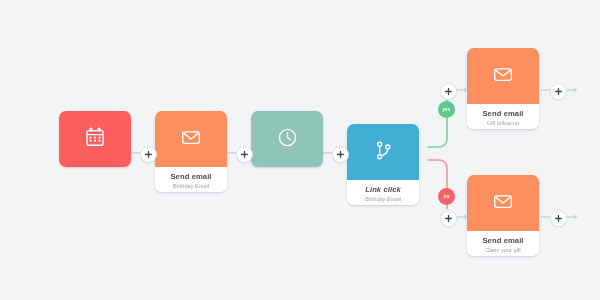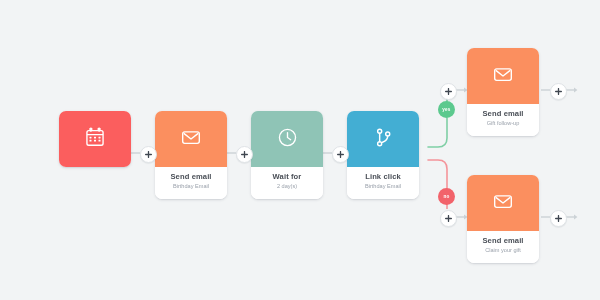--- a/index.html
+++ b/index.html
@@ -19,21 +19,21 @@
     background:#ffffff;
     box-shadow:0 1px 3px rgba(30,40,60,.13), 0 1px 1px rgba(30,40,60,.05);
     overflow:hidden;
   }
   .node-head{
     height:56px;
     display:flex;align-items:center;justify-content:center;
   }
   .node-body{
     background:#fff;
-    padding:6px 3px 10px;
+    padding:6px 3px 3px;
     text-align:center;
   }
   .node-title{
     font-size:7.6px;font-weight:bold;color:#4a4f57;
     letter-spacing:.1px;line-height:1.1;
     white-space:nowrap;
   }
   .node-sub{
     font-size:5.6px;color:#9aa1ab;margin-top:2px;line-height:1.1;
     white-space:nowrap;
@@ -138,27 +138,23 @@
 
   <div class="node" style="left:251px;top:111px;">
     <div class="node-head" style="background:#8fc4b6;">
       <span>
         <svg width="23" height="23" viewBox="0 0 24 24" fill="none" stroke="#ffffff" stroke-width="1.4" stroke-linecap="round">
           <circle cx="12" cy="12" r="8.4"></circle>
           <path d="M 12 6.9 L 12 12 L 15.3 14.3"></path>
         </svg>
       </span>
     </div>
-    <div class="node-body">
-      <div class="node-title">Wait for</div>
-      <div class="node-sub">2 day(s)</div>
-    </div>
-  </div>
-
-  <div class="node" style="left:347px;top:111px;">
+  </div>
+
+  <div class="node" style="left:347px;top:124px;font-style:italic;">
     <div class="node-head" style="background:#43aed3;">
       <span>
         <svg width="23" height="23" viewBox="0 0 24 24" fill="none" stroke="#ffffff" stroke-width="1.5" stroke-linecap="round">
           <circle cx="8" cy="5.4" r="2.1"></circle>
           <circle cx="16.4" cy="8.4" r="2.1"></circle>
           <circle cx="8" cy="18.6" r="2.1"></circle>
           <path d="M 8 7.5 L 8 16.5"></path>
           <path d="M 16.4 10.5 Q 16.4 15.2 11 16.9"></path>
         </svg>
       </span>

